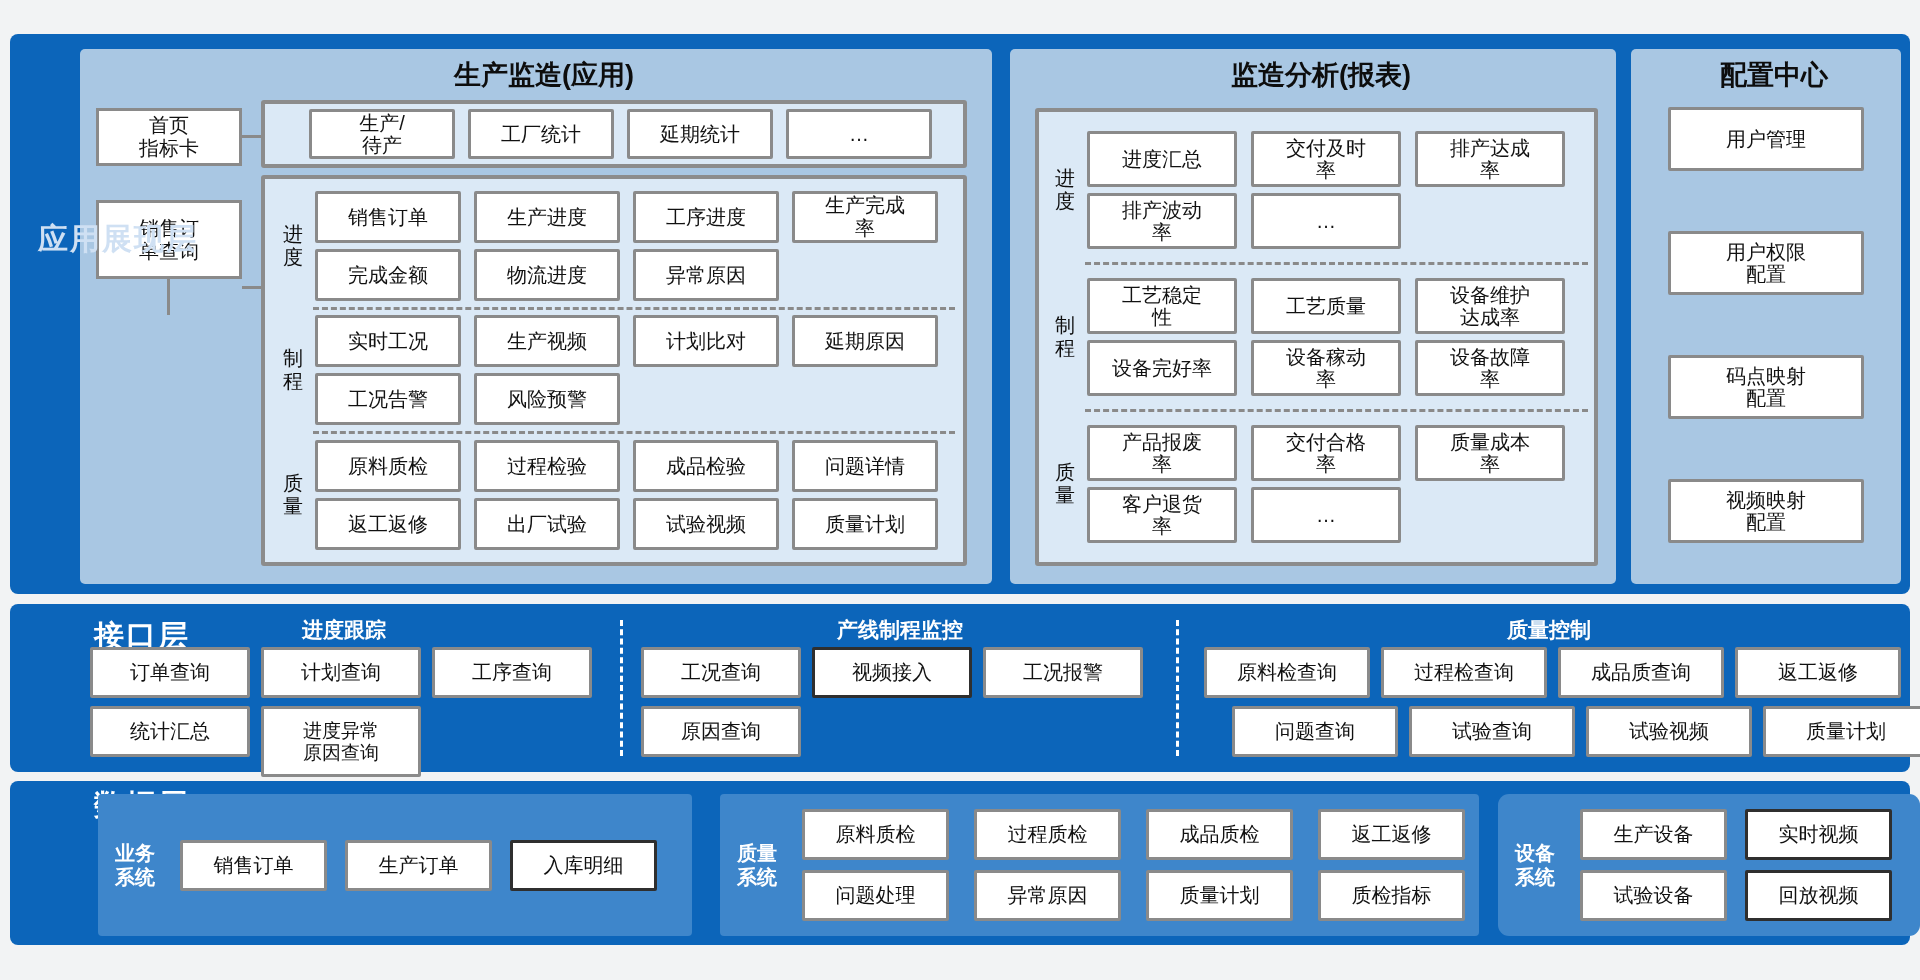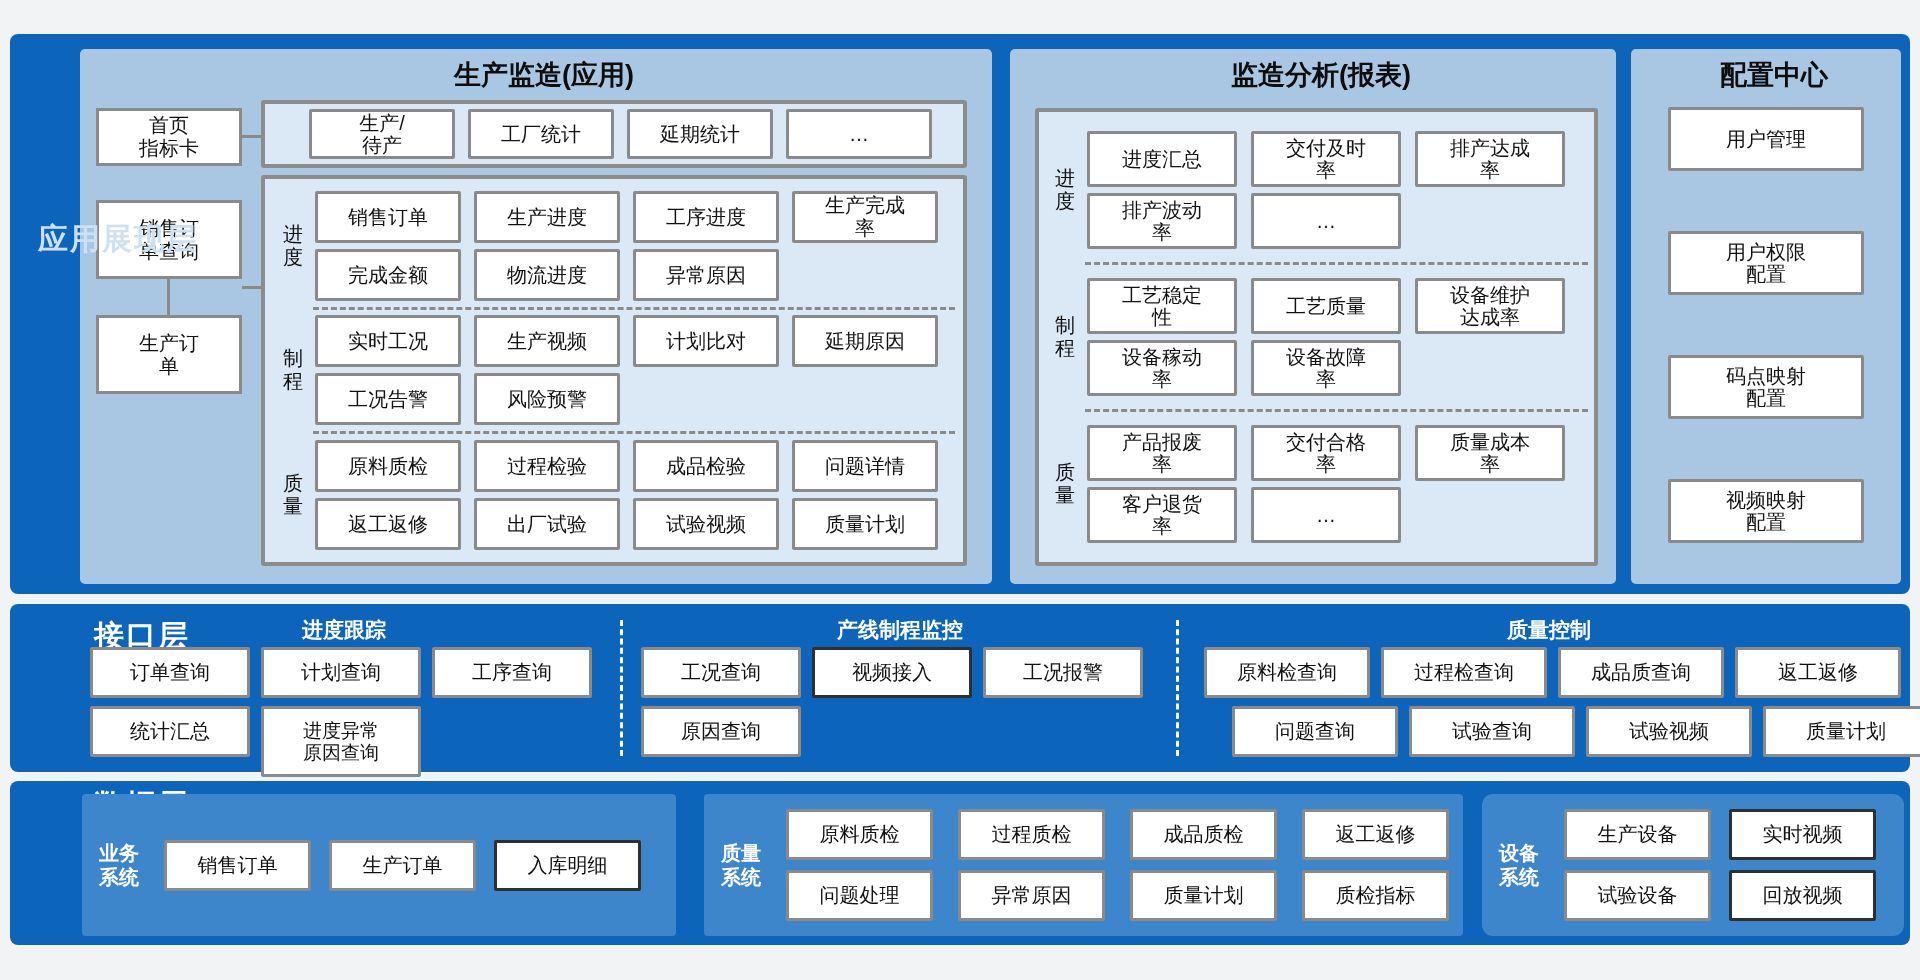--- a/index.html
+++ b/index.html
@@ -69,21 +69,21 @@
   .ifc-g0 { left:80px; }
   .ifc-g1 { left:631px; }
   .ifc-g2 { left:1194px; }
   .ifc-grp .row { gap:11px; }
   .ifc-grp .box { width:160px; height:51px; font-size:20px; }
   .ifc-g2 .box { width:166px; }
   .ifc-g2 .row2 { margin-left:28px; }
   .box.h2line { height:71px; font-size:19px; }
 
   .dpanel { position:absolute; top:13px; height:142px; background:#3e86cb; border-radius:4px;
-            display:flex; align-items:center; padding-left:14px; gap:22px; box-sizing:border-box; }
+            display:flex; align-items:center; padding-left:14px; gap:22px; box-sizing:border-box;margin-left:16px; }
   .dp0 { left:72px;   width:594px; }
   .dp1 { left:694px;  width:759px; }
   .dp2 { left:1472px; width:422px;border-radius:11px; }
   .dlabel { color:#fff; font-weight:bold; font-size:20px; line-height:1.2; text-align:center;
             white-space:pre-line; width:46px; flex:none; }
   .dpanel .rows { gap:10px; }
   .dpanel .row { gap:18px; }
   .dp1 .row { gap:25px; }
   .dpanel .box { width:147px; height:51px; }
 </style>
@@ -95,22 +95,20 @@
   <section class="band band1">
     <div class="layer-label app-label">应用展现层</div>
 
     <div class="panel panelA">
       <div class="panel-title">生产监造(应用)</div>
 
       <div class="navbox nav0">首页
 指标卡</div>
       <div class="navbox nav1">销售订
 单查询</div>
-      <div class="navbox nav2">生产订
-单</div>
       <div class="conn" style="left:162px;top:86px;width:20px;height:3px;"></div>
       <div class="conn" style="left:162px;top:237px;width:20px;height:3px;"></div>
       <div class="conn" style="left:87px;top:230px;width:3px;height:36px;"></div>
 
       <div class="subpanel top-sub">
         <div class="box">生产/
 待产</div>
         <div class="box">工厂统计</div>
         <div class="box">延期统计</div>
         <div class="box">…</div>
@@ -196,20 +194,21 @@
           <div class="glabel">制程</div>
           <div class="rows">
             <div class="row">
               <div class="box">工艺稳定
 性</div>
               <div class="box">工艺质量</div>
               <div class="box">设备维护
 达成率</div>
             </div>
             <div class="row">
+              <div class="box">设备完好率</div>
               <div class="box">设备稼动
 率</div>
               <div class="box">设备故障
 率</div>
             </div>
           </div>
         </div>
         <div class="dash"></div>
         <div class="pgroup">
           <div class="glabel">质量</div>

